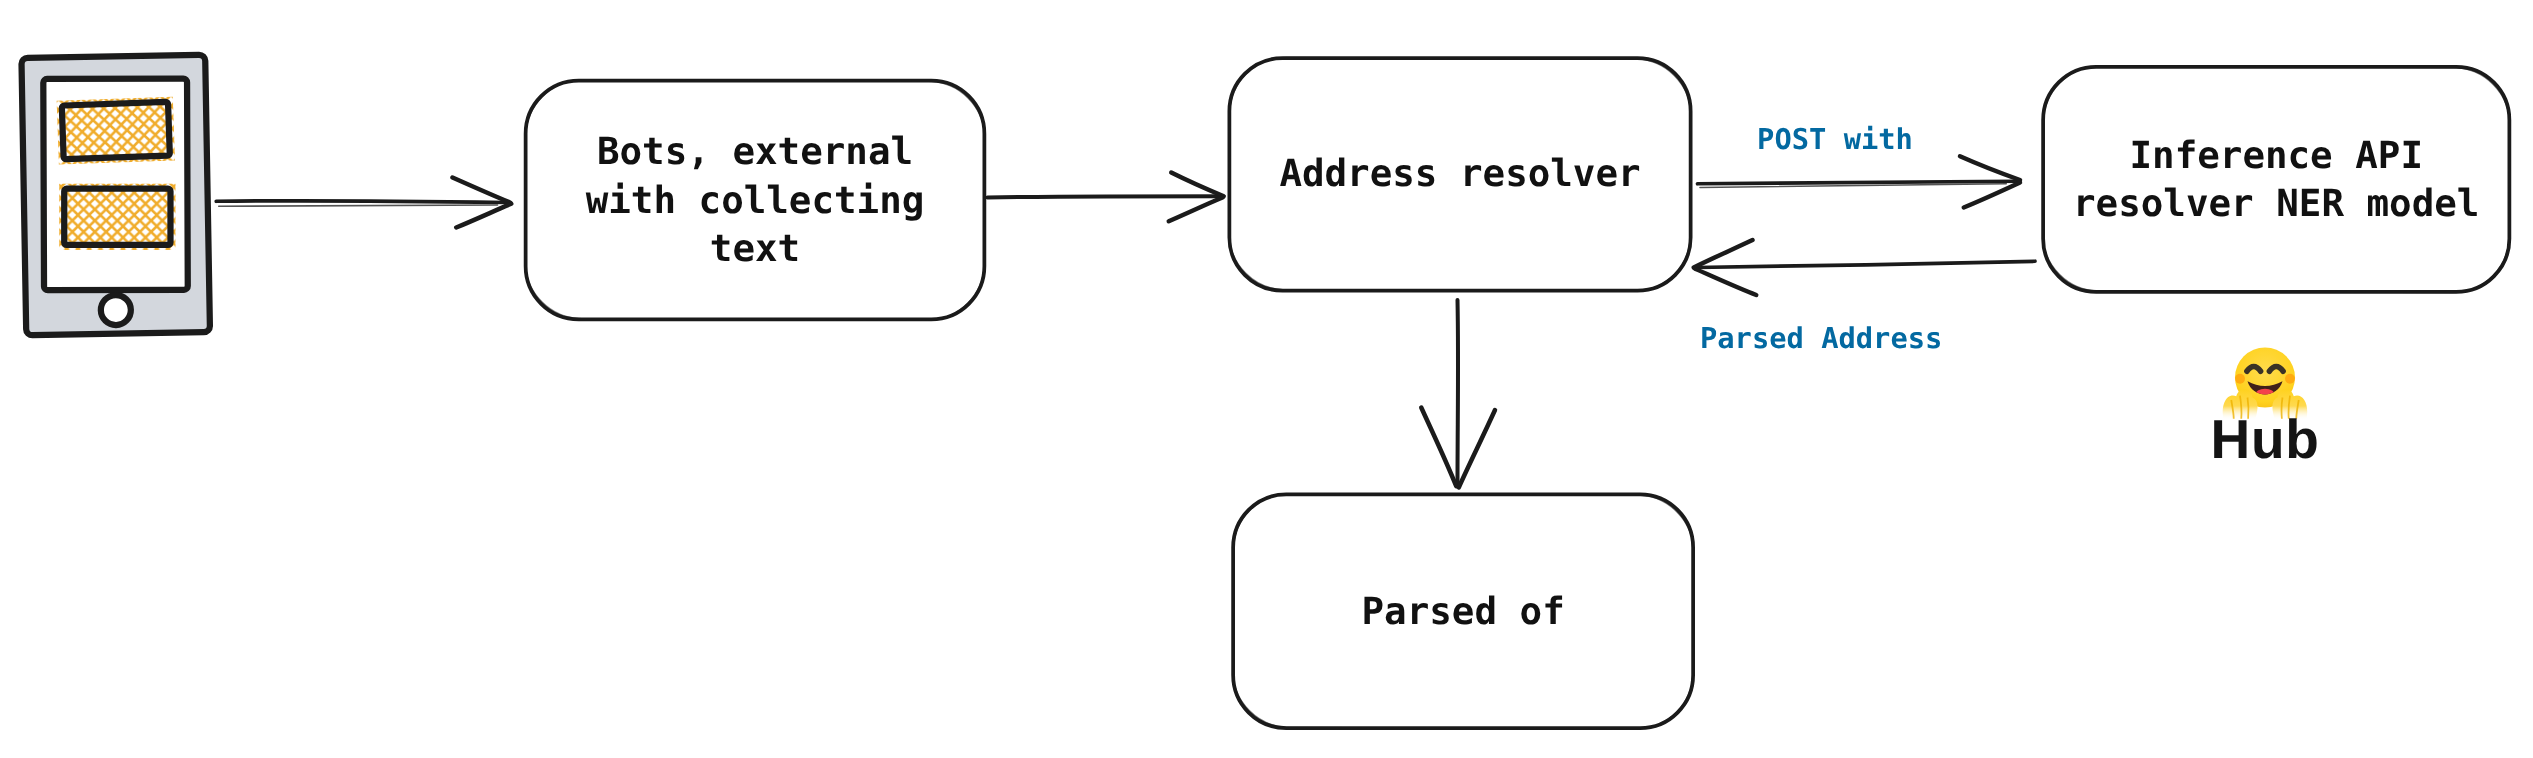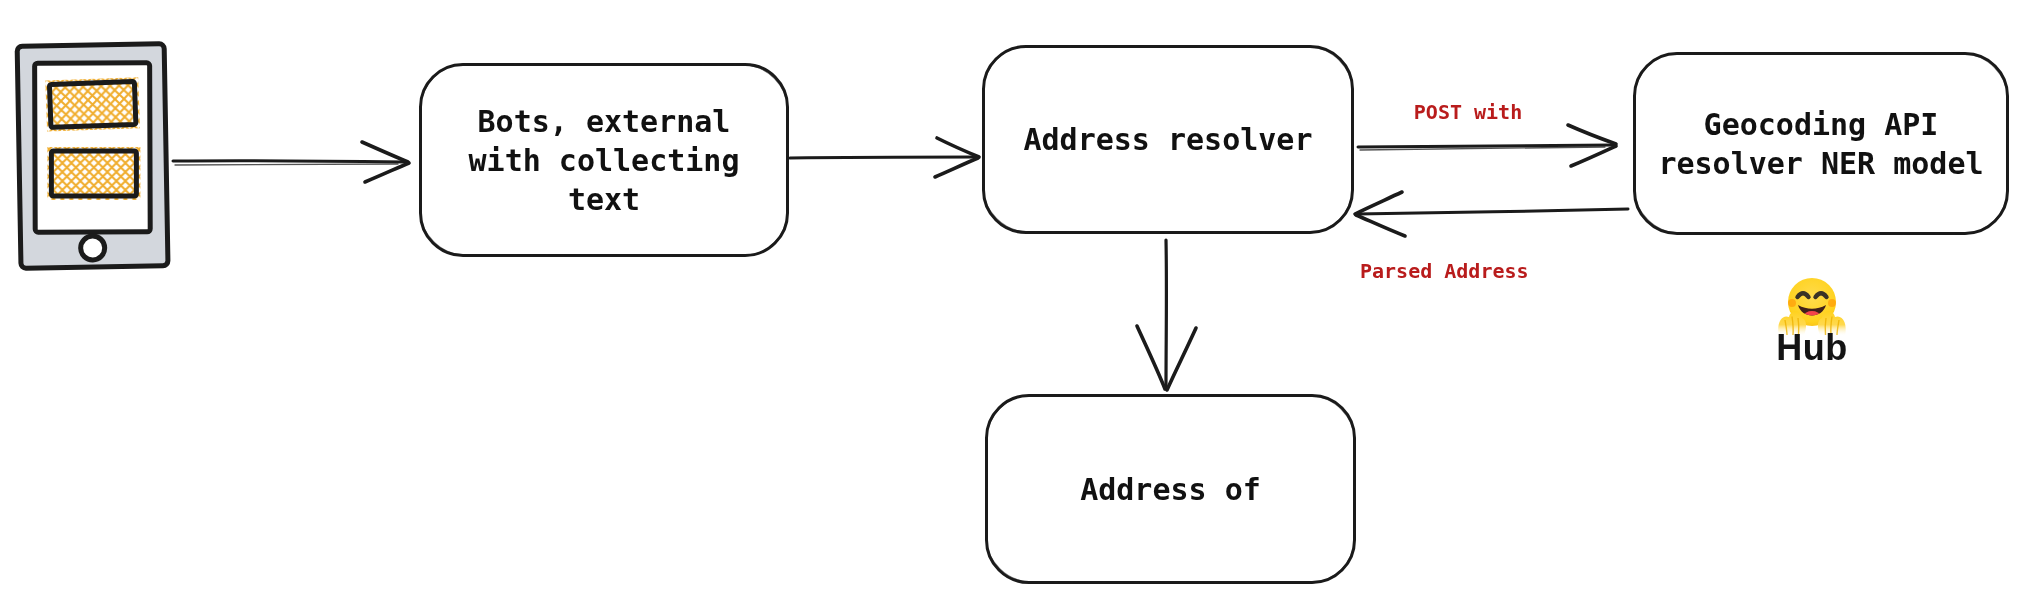--- a/index.html
+++ b/index.html
@@ -28,30 +28,30 @@
     border:1.5px solid #1b1b1b;border-radius:46px;
     transform:rotate(.25deg);
     opacity:.55;pointer-events:none;
   }
   .node-bots{left:419px;top:63px;width:370px;height:194px;}
   .node-resolver{left:982px;top:45px;width:372px;height:189px;}
   .node-inference{left:1633px;top:52px;width:376px;height:183px;}
   .node-backend{left:985px;top:394px;width:371px;height:190px;}
   .edge-label{
     position:absolute;
-    font-weight:bold;font-size:20px;line-height:40px;color:#b91c1c;
+    font-weight:bold;font-size:23px;line-height:40px;color:#0369a1;
     white-space:pre;
   }
   .label-post{left:1356px;top:12px;width:224px;text-align:center;}
   .label-parsed{left:1360px;top:251px;width:280px;text-align:left;}
   .hub-label{
     position:absolute;left:1764px;top:327px;width:96px;
     text-align:center;
     font-family:"Liberation Sans", sans-serif;
-    font-weight:bold;font-size:36px;color:#141414;
+    font-weight:bold;font-size:44px;color:#141414;
     letter-spacing:.5px;
     z-index:3;
   }
   .phone-svg{position:absolute;left:8px;top:28px;}
   .hf-svg{position:absolute;left:1776px;top:276px;z-index:2;}
 </style>
 </head>
 <body>
 
 <div class="canvas">
@@ -119,26 +119,26 @@
     <span>Bots, external</span>
     <span>with collecting</span>
     <span>text</span>
   </div>
 
   <div class="node node-resolver">
     <span>Address resolver</span>
   </div>
 
   <div class="node node-inference">
-    <span>Geocoding API</span>
+    <span>Inference API</span>
     <span>resolver NER model</span>
   </div>
 
   <div class="node node-backend">
-    <span>Address of</span>
+    <span>Parsed of</span>
   </div>
 
   <div class="edge-label label-post">
     <div>POST with</div>
   </div>
 
   <div class="edge-label label-parsed">Parsed Address</div>
 
   <svg class="hf-svg" width="72" height="64" viewBox="0 0 72 64">
     <defs>

